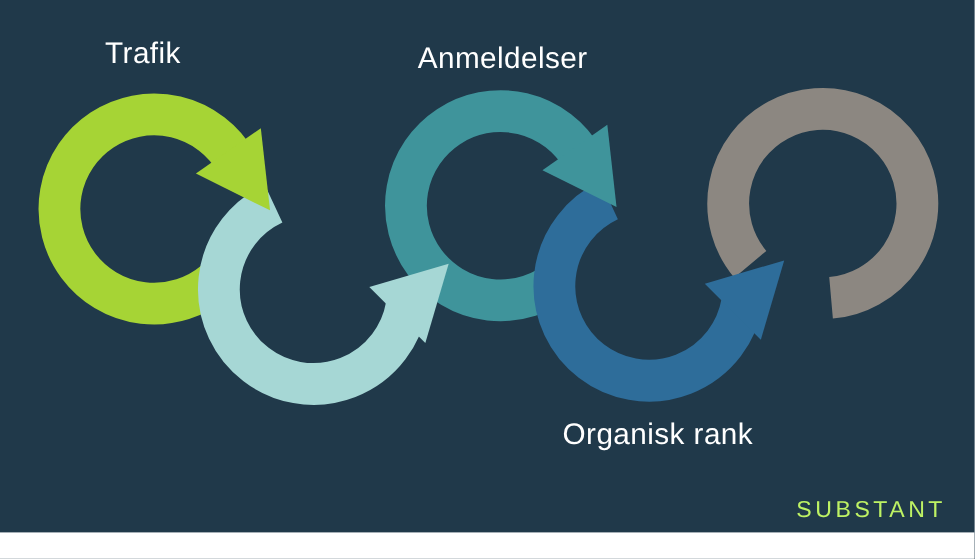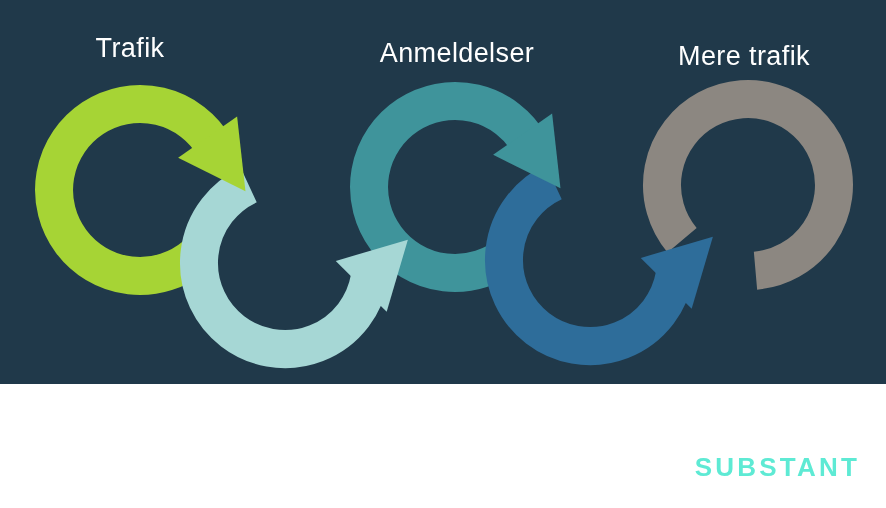--- a/index.html
+++ b/index.html
@@ -6,21 +6,21 @@
     margin: 0;
     padding: 0;
     width: 886px;
     height: 508px;
     overflow: hidden;
     font-family: "Liberation Sans", sans-serif;
   }
   #canvas {
     position: relative;
     width: 886px;
-    height: 384px;
+    height: 484px;
     background: #20394a; 
   }
   #diagram {
     position: absolute;
     left: 0;
     top: 0;
   }
   .lbl {
     position: absolute;
     transform: translateX(-50%);
@@ -33,23 +33,23 @@
   }
   #lbl-trafik       { left: 130px; top: 33px; }
   #lbl-anmeldelser  { left: 447px; top: 38px; margin-left: 10px; }
   #lbl-mere-trafik  { left: 744px; top: 41px; }
   #lbl-konvertering { left: 293px; top: 374px; }
   #lbl-organisk     { left: 598px; top: 380px; }
   #logo {
     position: absolute;
     right: 26px;
     top: 452px;
-    color: #5eead4;
-    font-size: 26px;
-    font-weight: 700;
+    color: #bef264;
+    font-size: 21px;
+    font-weight: 400;
     letter-spacing: 3.2px;
     white-space: nowrap;
     user-select: none;
   }
 </style>
 </head>
 <body>
 
 <div id="canvas" style="background: rgb(32, 57, 74);">
 
@@ -63,18 +63,18 @@
       <path d="M -12 -36 L 54 0 L -12 36 Z" fill="#3f949b" transform="translate(529.5 144.0) rotate(55)"></path>
       <path d="M 682.1 240.3 A 86 86 0 1 1 755.5 270.7" fill="none" stroke="#8c8781" stroke-width="38" stroke-linecap="butt"></path>
       <path d="M -12 -36 L 54 0 L -12 36 Z" fill="#2e6d9a" transform="translate(674.7 274.9) rotate(-45)"></path>
     </svg>
 
   <div class="lbl" id="lbl-trafik">Trafik</div>
 
 
   <div class="lbl" id="lbl-anmeldelser">Anmeldelser</div>
 
+  <div class="lbl" id="lbl-organisk">Organisk rank</div>
 
-  <div class="lbl" id="lbl-mere-trafik">Mere trafik</div>
 
   <div id="logo">SUBSTANT</div>
 
 </div>
 
 </body></html>

